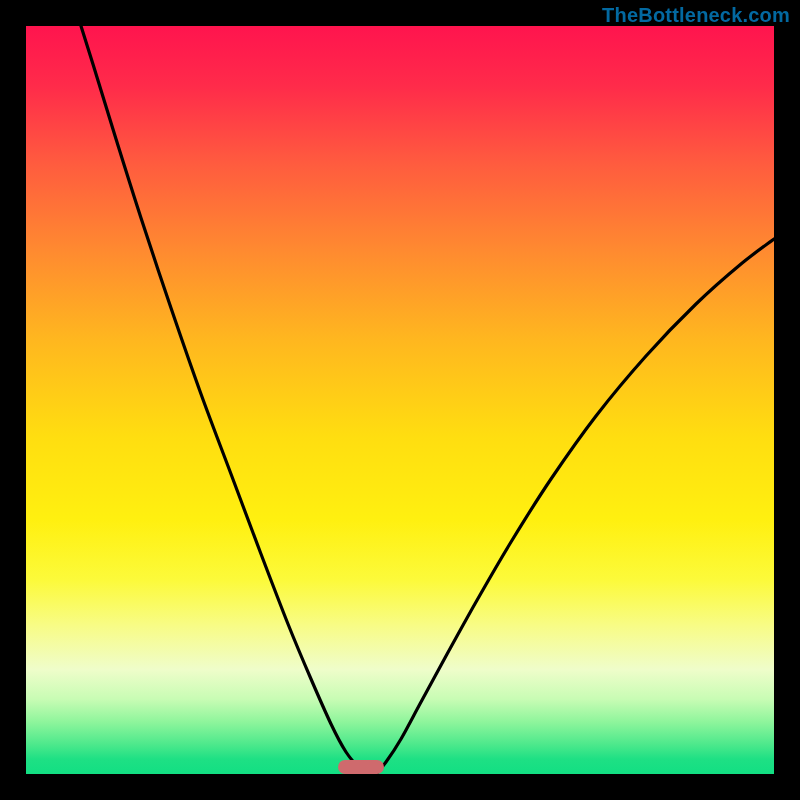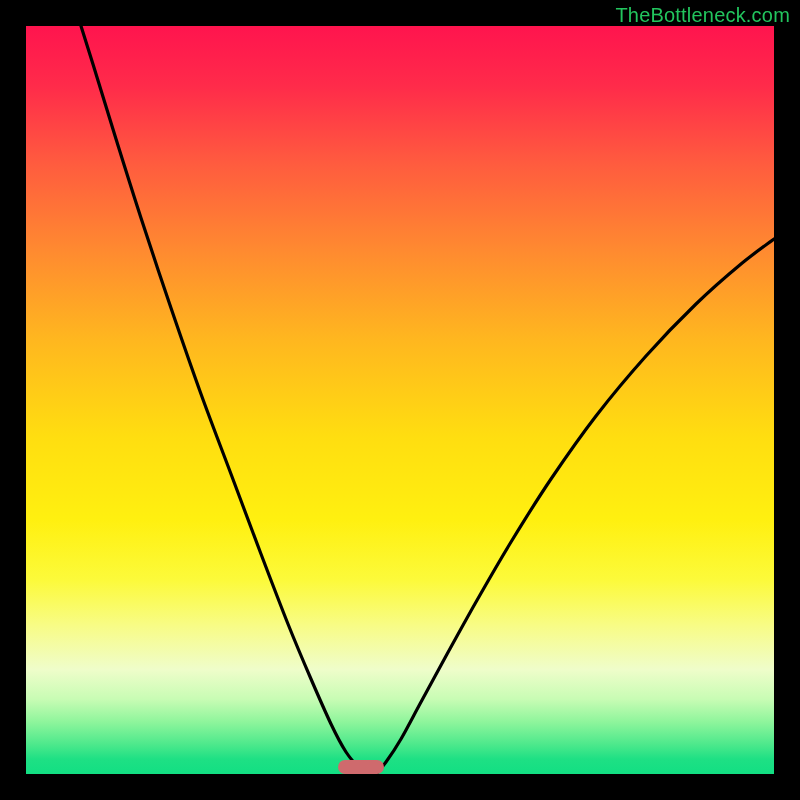--- a/index.html
+++ b/index.html
@@ -32,23 +32,23 @@
       #8ff59c 93%,
       #4ee98c 96%,
       #1ee084 98%,
       #12df83 100%
     );
   }
   .watermark {
     position: absolute;
     top: 4px;
     right: 10px;
-    color: #22c55e;
+    color: #0369a1;
     font-size: 20px;
-    font-weight: 400;
+    font-weight: 700;
     letter-spacing: 0.2px;
     user-select: none;
   }
   svg.curves {
     position: absolute;
     left: 0;
     top: 0;
     width: 748px;
     height: 748px;
   }

